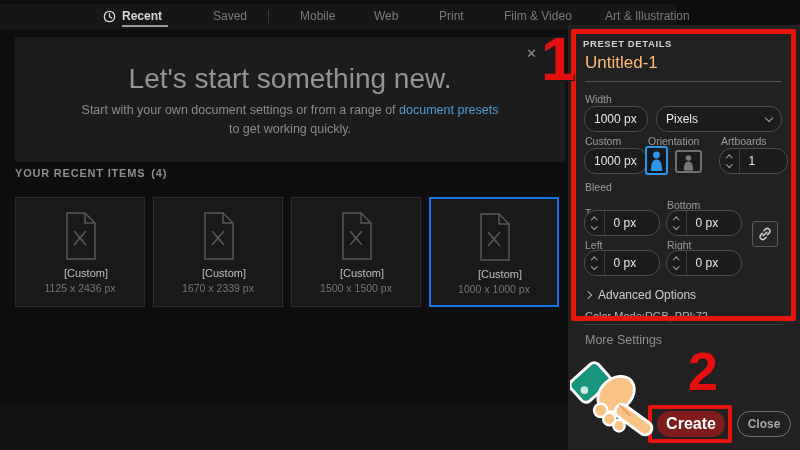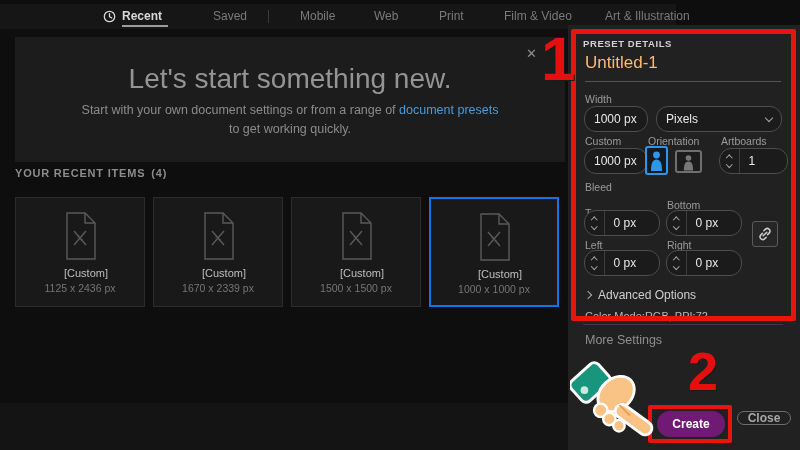--- a/index.html
+++ b/index.html
@@ -66,23 +66,23 @@
   .stepval { padding-left:9px; }
 
   .orient-btn { display:flex; align-items:center; justify-content:center; }
   .link-btn { border:1px solid #5a5a5a; border-radius:3px; display:flex; align-items:center; justify-content:center;
               width:26px; height:26px; background:#262626; }
   .adv-row { display:flex; align-items:center; font-size:12px; color:#cfcfcf; }
   .colormode { font-size:11px; color:#b9b9b9; }
   .sb-divider { left:15px; top:299px; width:200px; height:1px; background:#3a3a3a; }
   .more { left:17px; top:308px; font-size:12.5px; color:#8f8f8f; }
 
-  .create-btn { left:657px; top:411px; width:68px; height:26px; background:#701a75; border-radius:14px;
-                color:#fff; font-size:12px; font-weight:bold; display:flex; align-items:center; justify-content:center; z-index:45;}
-  .close-btn { left:737px; top:411px; width:54px; height:14px; border:1.5px solid #6e6e6e; border-radius:14px;
+  .create-btn { left:657px; top:411px; width:68px; height:26px; background:#7f1d1d; border-radius:14px;
+                color:#fff; font-size:16px; font-weight:bold; display:flex; align-items:center; justify-content:center; z-index:45;}
+  .close-btn { left:737px; top:411px; width:54px; height:26px; border:1.5px solid #6e6e6e; border-radius:14px;
                color:#a8a8a8; font-size:12px; font-weight:bold; display:flex; align-items:center; justify-content:center; }
 
   
   .anno-box { border:5px solid #e8150c; border-radius:2px; z-index:40; pointer-events:none; }
   .panel-box { left:571px; top:29px; width:225px; height:292px; }
   .create-box { left:648px; top:405px; width:84px; height:38px; border-width:4px; z-index:50; }
   .anno-num { color:#e60f0f; font-weight:bold; z-index:55; line-height:1;
               text-shadow:1px 1px 0 #1a1a1a; pointer-events:none; }
   .num1 { left:541px; top:28px; font-size:62px; }
   .num2 { left:688px; top:344px; font-size:54px; }

